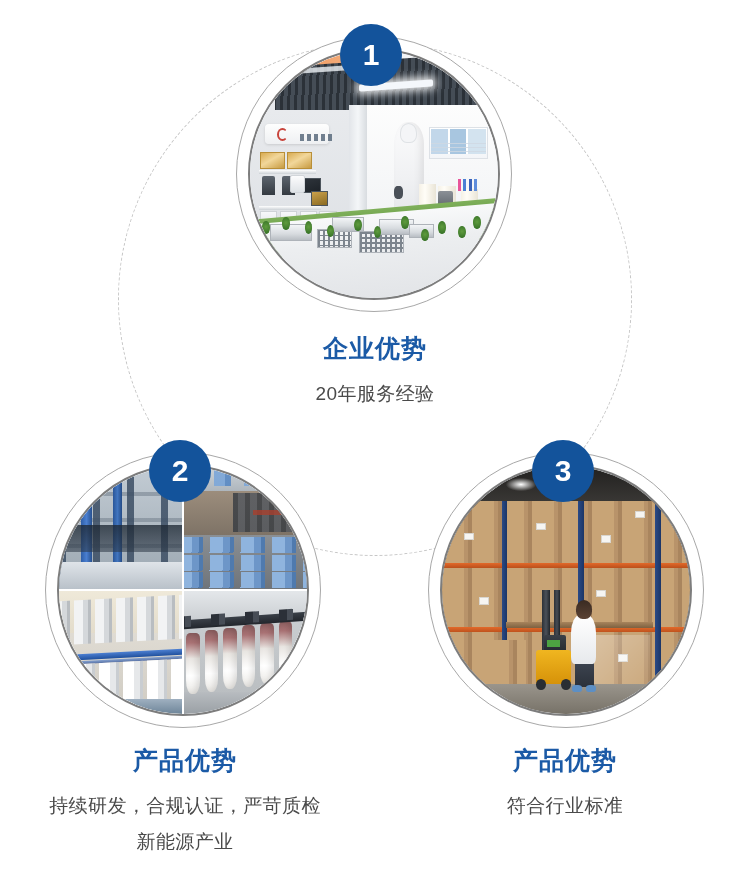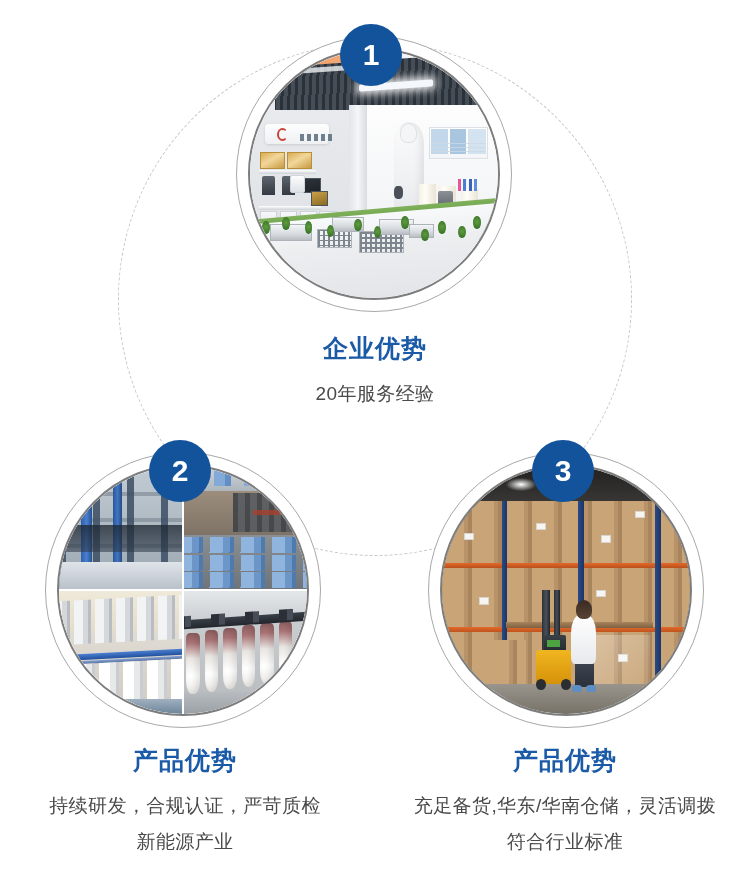--- a/index.html
+++ b/index.html
@@ -677,17 +677,16 @@
         <div class="w-shoe" style="left:52.5%;"></div>
         <div class="w-shoe" style="left:58%;"></div>
       </div>
     </div>
 
     <div class="badge" style="left:104px; top:-12px; width:62px; height:62px;">3</div>
   </div>
 
   <div class="caption" style="left:380px; top:745px; width:370px;">
     <div class="caption-title">产品优势</div>
-    <div class="caption-line">充足备货,华东/华南仓储，灵活调拨</div>
     <div class="caption-line">符合行业标准</div>
   </div>
 
 </div>
 
 </body></html>

